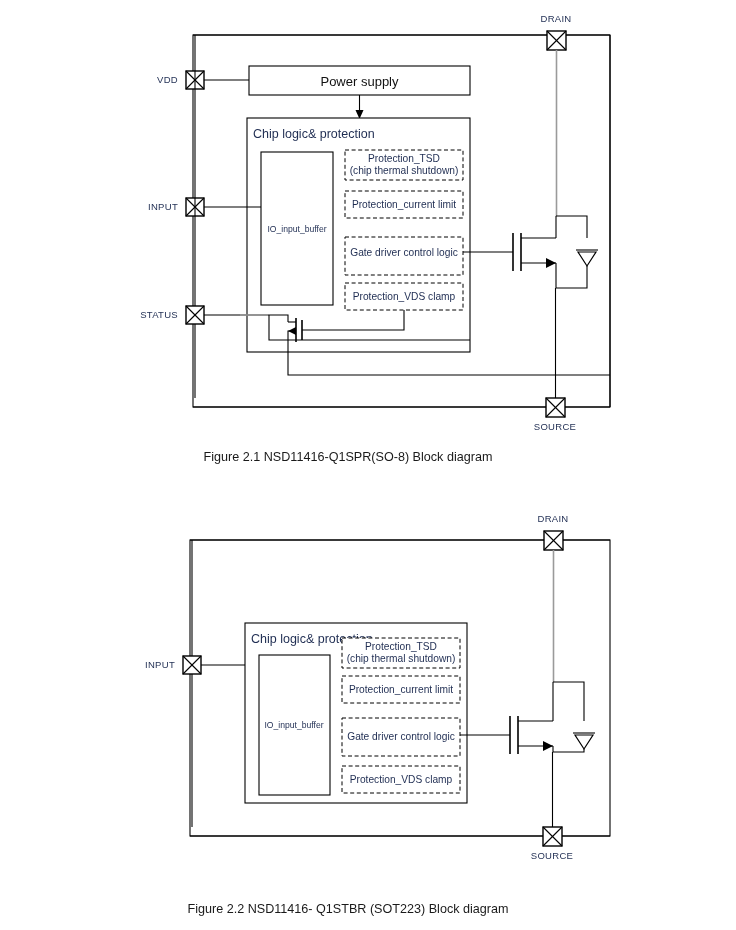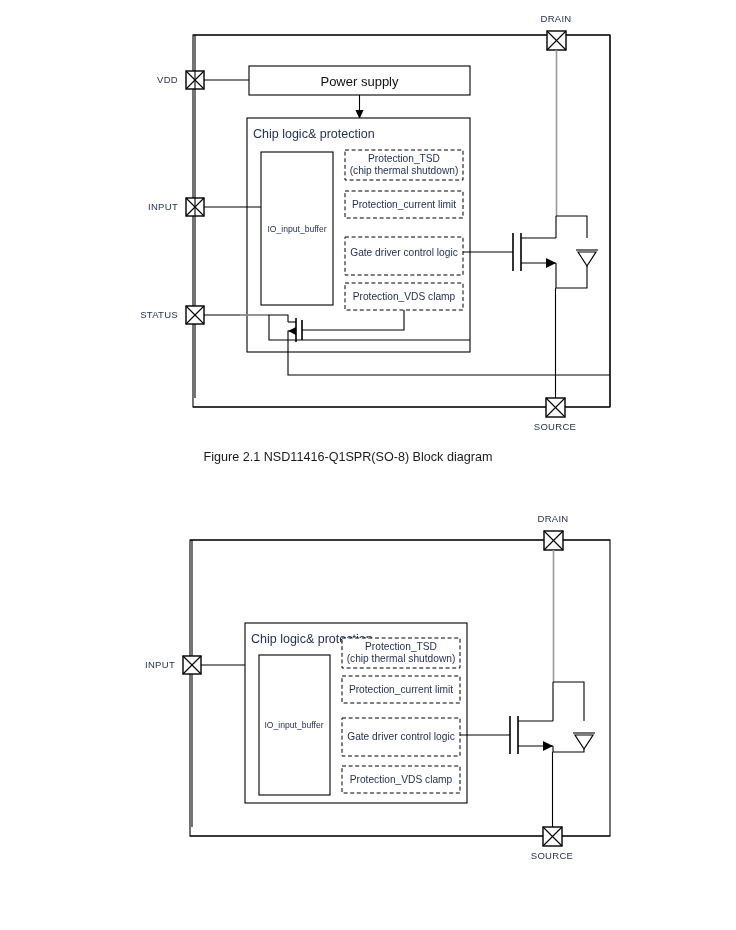--- a/index.html
+++ b/index.html
@@ -290,14 +290,15 @@
       <path d="M553,256 L543,251 L543,261 Z" fill="#000000"></path>
       <path class="wire" d="M553,192 L553,231"></path>
       <path class="wire" d="M553,192 L584,192 L584,231"></path>
       <path class="wire" d="M553,262 L584,262 L584,259"></path>
       <path class="wire" d="M553,256 L553,262"></path>
       <path d="M584,259 L575,245 L593,245 Z" fill="#ffffff" stroke="#000000" stroke-width="1.2"></path>
       <line class="wire" x1="573" y1="243" x2="595" y2="243"></line>
     </g>
   </svg>
 
+  <div class="caption" id="caption-2">Figure 2.2 NSD11416- Q1STBR (SOT223) Block diagram</div>
 
 </div>
 
 </body></html>

